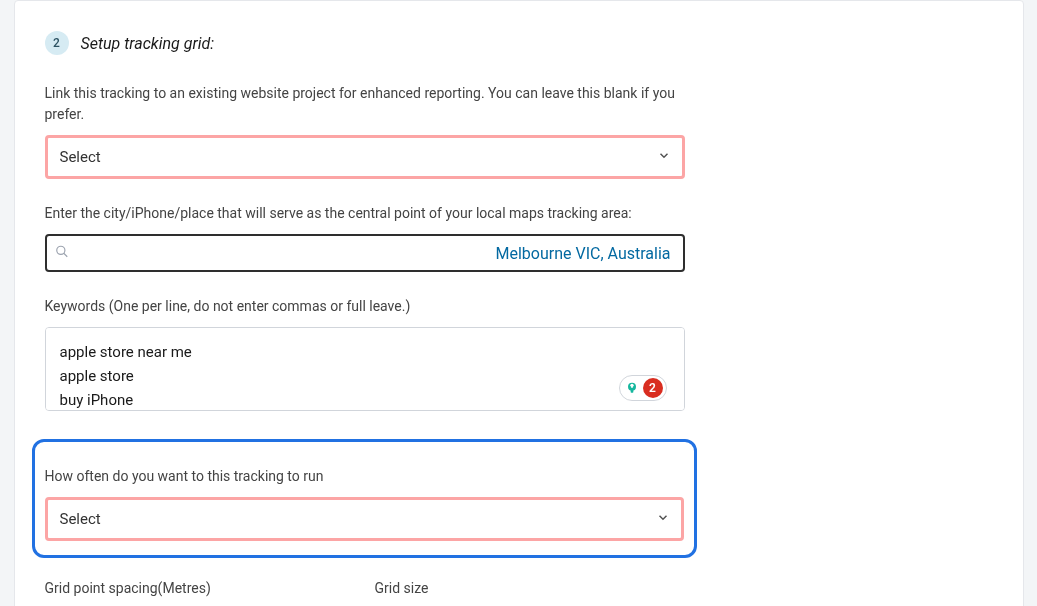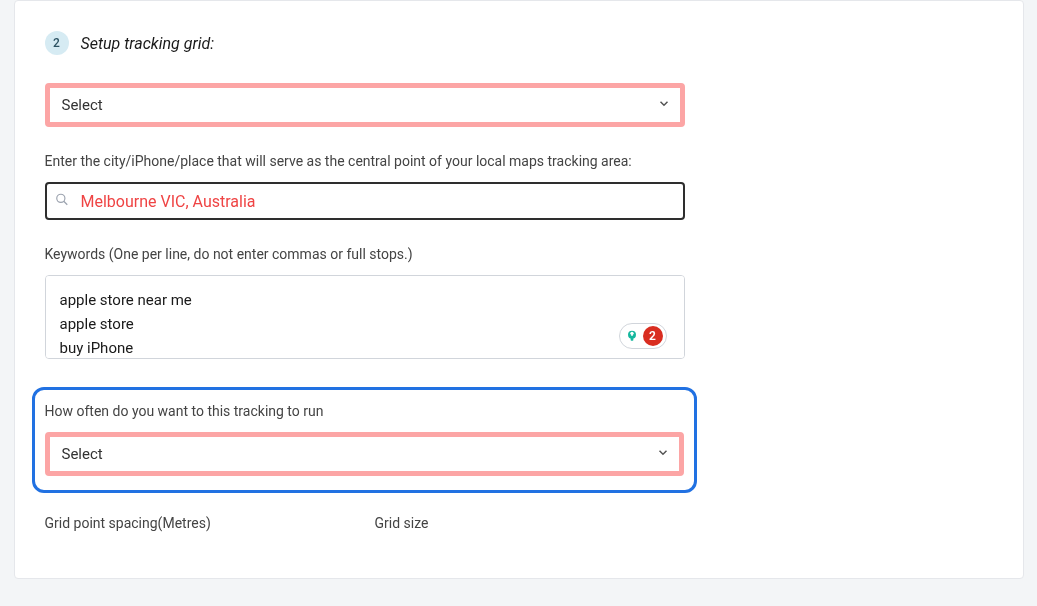--- a/index.html
+++ b/index.html
@@ -3,30 +3,30 @@
   <meta charset="utf-8">
   <style>
     * { margin: 0; padding: 0; box-sizing: border-box; font-family: -apple-system, BlinkMacSystemFont, "Segoe UI", Roboto, sans-serif; }
     body { background: #f3f5f7; padding: 0; width: 1037px; height: 606px; overflow: hidden; }
     .outer { background: #f3f5f7; padding: 0 10px; }
     .card { background: #ffffff; border: 1px solid #e5e7eb; border-radius: 4px; padding: 30px 30px 10px 30px; margin: 0 auto; max-width: 1010px; }
     .step-header { display: flex; align-items: center; gap: 12px; margin-bottom: 28px; }
     .step-number { width: 24px; height: 24px; border-radius: 50%; background: #d6ebf3; color: #2c5262; display: flex; align-items: center; justify-content: center; font-size: 12px; font-weight: 500; }
     .step-title { font-size: 16px; font-weight: 400; color: #1a1a1a; font-style: italic; }
     .field-group { margin-bottom: 24px; width: 640px; }
-    .highlight { border: 3px solid #2171e2; border-radius: 12px; padding: 11px 10px 14px 10px; margin-left: -13px; margin-bottom: 20px; width: 665px; }
+    .highlight { border: 3px solid #2171e2; border-radius: 12px; padding: 24px 10px 14px 10px; margin-left: -13px; margin-bottom: 20px; width: 665px; }
     .highlight .field-group { margin-bottom: 0; width: 100%; }
     .field-label { font-size: 14px; color: #444; margin-bottom: 10px; line-height: 1.5; display: block; }
     .select-wrap { position: relative; }
-    .select-box { width: 100%; height: 44px; border: 5px solid #fca5a5; border-radius: 4px; padding: 0 40px 0 12px; font-size: 15px; color: #333; background: #fff; cursor: pointer; display: flex; align-items: center; }
+    .select-box { width: 100%; height: 44px; border: 3px solid #fca5a5; border-radius: 4px; padding: 0 40px 0 12px; font-size: 15px; color: #333; background: #fff; cursor: pointer; display: flex; align-items: center; }
     .select-box.placeholder { color: #333; }
     .chevron { position: absolute; right: 14px; top: 50%; transform: translateY(-50%); pointer-events: none; }
     .chevron svg { width: 14px; height: 14px; stroke: #555; }
     .input-wrap { position: relative; }
-    .text-input { width: 100%; height: 38px; border: 2px solid #2e2e2e; border-radius: 4px; padding: 0 12px 0 34px; font-size: 16px; color: #ef4444; outline: none; }
+    .text-input { width: 100%; height: 38px; border: 2px solid #2e2e2e; border-radius: 4px; padding: 0 12px 0 34px; font-size: 16px; color: #0369a1; outline: none; text-align: right; }
     .search-icon-wrap { position: absolute; left: 10px; top: 50%; transform: translateY(-50%); pointer-events: none; }
     .search-icon-wrap svg { width: 14px; height: 14px; stroke: #9ca3af; fill: none; }
     .textarea-wrap { position: relative; }
     .keywords-textarea { width: 100%; height: 84px; border: 1px solid #d1d5db; border-radius: 4px; padding: 12px 14px; font-size: 15px; color: #1a1a1a; line-height: 1.6; font-family: inherit; resize: vertical; outline: none; }
     .keywords-textarea::-webkit-resizer { background: transparent; }
     .grammar-badge { position: absolute; right: 18px; bottom: 14px; display: flex; align-items: center; background: #fff; border: 1px solid #d1d5db; border-radius: 999px; padding: 2px 3px; gap: 2px; }
     .grammar-bulb { width: 18px; height: 18px; display:flex; align-items:center; justify-content:center; }
     .grammar-count { background: #d92d20; color: #fff; border-radius: 999px; min-width: 20px; height: 20px; display: flex; align-items: center; justify-content: center; font-size: 12px; font-weight: 600; padding: 0 4px; }
     .row { display: flex; gap: 20px; }
     .row .field-group { width: 310px; flex: 0 0 310px; }
@@ -36,20 +36,21 @@
 
 <div class="outer">
   <div class="card">
 
     <div class="step-header">
       <div class="step-number">2</div>
       <div class="step-title">Setup tracking grid:</div>
     </div>
 
     <div class="field-group">
+      <label class="field-label">Link this tracking to an existing website project for enhanced reporting. You can leave this blank if you prefer.</label>
       <div class="select-wrap">
         <div class="select-box placeholder">Select</div>
         <span class="chevron">
           <svg viewBox="0 0 24 24" fill="none" stroke-width="2.5">
               <polyline points="6 9 12 15 18 9"></polyline>
             </svg>
         </span>
       </div>
     </div>
 
@@ -60,21 +61,21 @@
           <svg viewBox="0 0 24 24" stroke-width="2">
               <circle cx="10" cy="10" r="7"></circle>
               <line x1="21" y1="21" x2="15" y2="15"></line>
             </svg>
         </span>
         <input type="text" class="text-input" value="Melbourne VIC, Australia" style="">
       </div>
     </div>
 
     <div class="field-group">
-      <label class="field-label">Keywords (One per line, do not enter commas or full stops.)</label>
+      <label class="field-label">Keywords (One per line, do not enter commas or full leave.)</label>
       <div class="textarea-wrap">
         <textarea class="keywords-textarea" style="">apple store near me
 apple store
 buy iPhone
 buy ipad</textarea>
         <div class="grammar-badge">
           <span class="grammar-bulb">
             <svg width="16" height="16" viewBox="0 0 24 24">
                 <circle cx="12" cy="10" r="6" fill="#15b79e"></circle>
                 <rect x="10" y="15" width="4" height="4" fill="#15b79e" rx="1"></rect>

